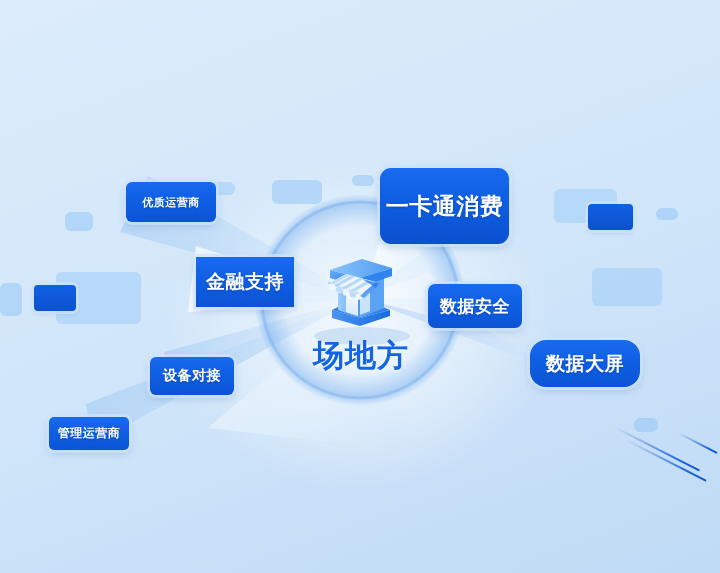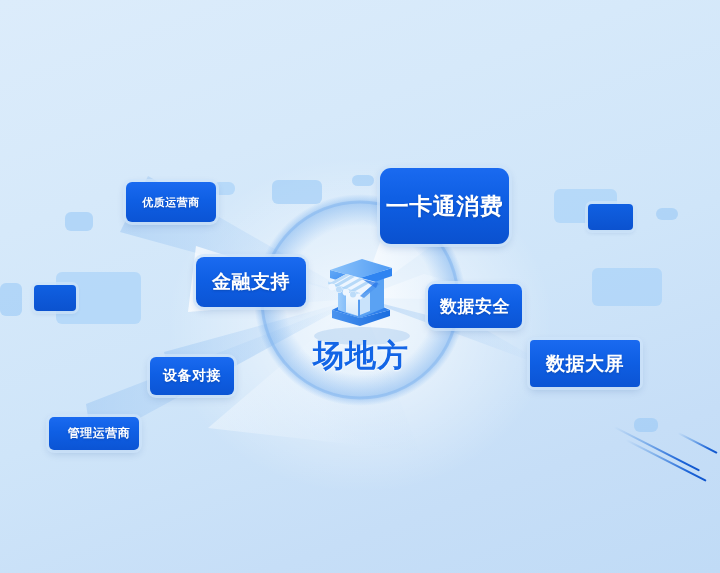--- a/index.html
+++ b/index.html
@@ -25,27 +25,27 @@
 
   
   .label{position:absolute;display:flex;align-items:center;justify-content:center;
     color:#fff;font-weight:bold;letter-spacing:.5px;white-space:nowrap;
     background:linear-gradient(180deg,#1a6af0 0%,#0f5fe4 45%,#0b54d4 100%);
     border-radius:8px;
     box-shadow:0 0 0 3px rgba(206,229,251,.72), 0 3px 8px rgba(17,64,142,.22);
     text-shadow:0 1px 2px rgba(10,48,120,.35);}
 
   .l-youzhi{left:126px;top:182px;width:90px;height:40px;font-size:11px;border-radius:6px;}
-  .l-jinrong{left:196px;top:257px;width:110px;height:50px;font-size:19px;border-radius:8px;}
+  .l-jinrong{left:196px;top:257px;width:98px;height:50px;font-size:19px;border-radius:0;}
   .l-shebei{left:150px;top:357px;width:84px;height:38px;font-size:14px;border-radius:6px;}
-  .l-guanli{left:49px;top:417px;width:80px;height:33px;font-size:12px;border-radius:5px;padding-left:10px;}
+  .l-guanli{left:49px;top:417px;width:80px;height:33px;font-size:12px;border-radius:5px;}
   .l-yikatong{left:380px;top:168px;width:129px;height:76px;font-size:23px;border-radius:11px;
     background:linear-gradient(180deg,#1a6af0 0%,#0f5fe4 40%,#0a51cf 100%);}
   .l-anquan{left:428px;top:284px;width:94px;height:44px;font-size:17px;border-radius:7px;text-align:right;}
-  .l-dapping{left:530px;top:340px;width:110px;height:47px;font-size:19px;border-radius:4px;}
+  .l-dapping{left:530px;top:340px;width:110px;height:47px;font-size:19px;border-radius:16px;}
 
   
   .shop{position:absolute;left:318px;top:248px;width:84px;height:86px;}
   .shop svg{display:block;}
   .hub-title{position:absolute;left:306px;top:335px;width:110px;text-align:center;
     font-size:31px;font-weight:bold;color:#1365e6;letter-spacing:1px;
     text-shadow:0 1px 2px rgba(255,255,255,.85);}
 
   
   .dline{position:absolute;height:2px;transform-origin:0 50%;

